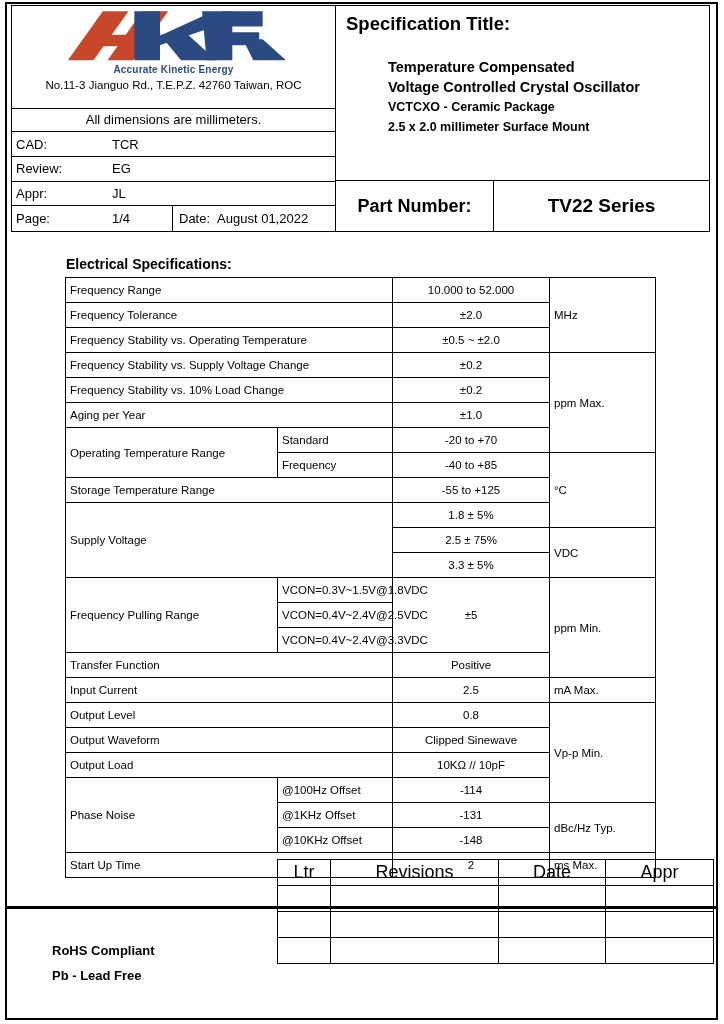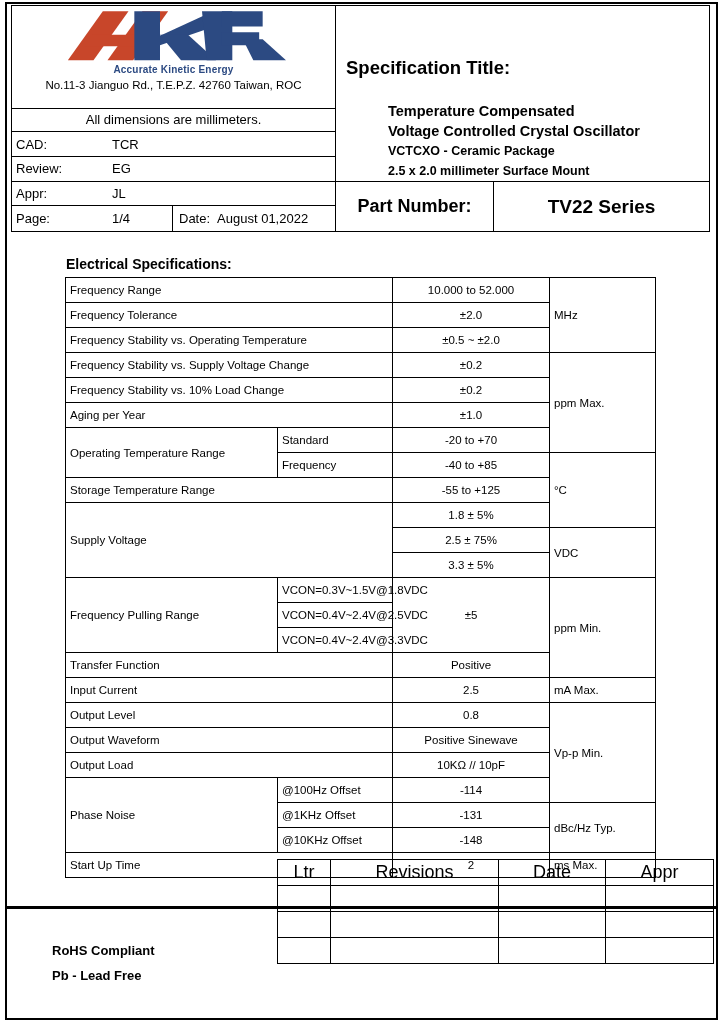--- a/index.html
+++ b/index.html
@@ -123,21 +123,20 @@
     padding-left: 6px;
     box-sizing: border-box;
     gap: 7px;
   }
 
   .spec-title-cell {
     flex: 1;
     border-bottom: 1px solid #000;
     box-sizing: border-box;
     padding: 7px 10px 0 10px;
-    margin-top: 44px;
   }
   .spec-title-head {
     font-size: 18.5px;
     font-weight: bold;
   }
   .spec-lines { margin-top: 22px; padding-left: 42px; }
   .spec-line-big {
     font-size: 14.5px;
     font-weight: bold;
     line-height: 20px;
@@ -386,21 +385,21 @@
         <td class="es-val">2.5</td>
         <td class="es-unit">mA  Max.</td>
       </tr>
       <tr>
         <td class="es-param" colspan="2">Output Level</td>
         <td class="es-val">0.8</td>
         <td class="es-unit" rowspan="4">Vp-p Min.</td>
       </tr>
       <tr>
         <td class="es-param" colspan="2">Output Waveform</td>
-        <td class="es-val">Positive Sinewave</td>
+        <td class="es-val">Clipped Sinewave</td>
       </tr>
       <tr>
         <td class="es-param" colspan="2">Output Load</td>
         <td class="es-val">10KΩ // 10pF</td>
       </tr>
       <tr>
         <td class="es-param" rowspan="3">Phase Noise</td>
         <td class="es-sub">@100Hz Offset</td>
         <td class="es-val">-114</td>
       </tr>

